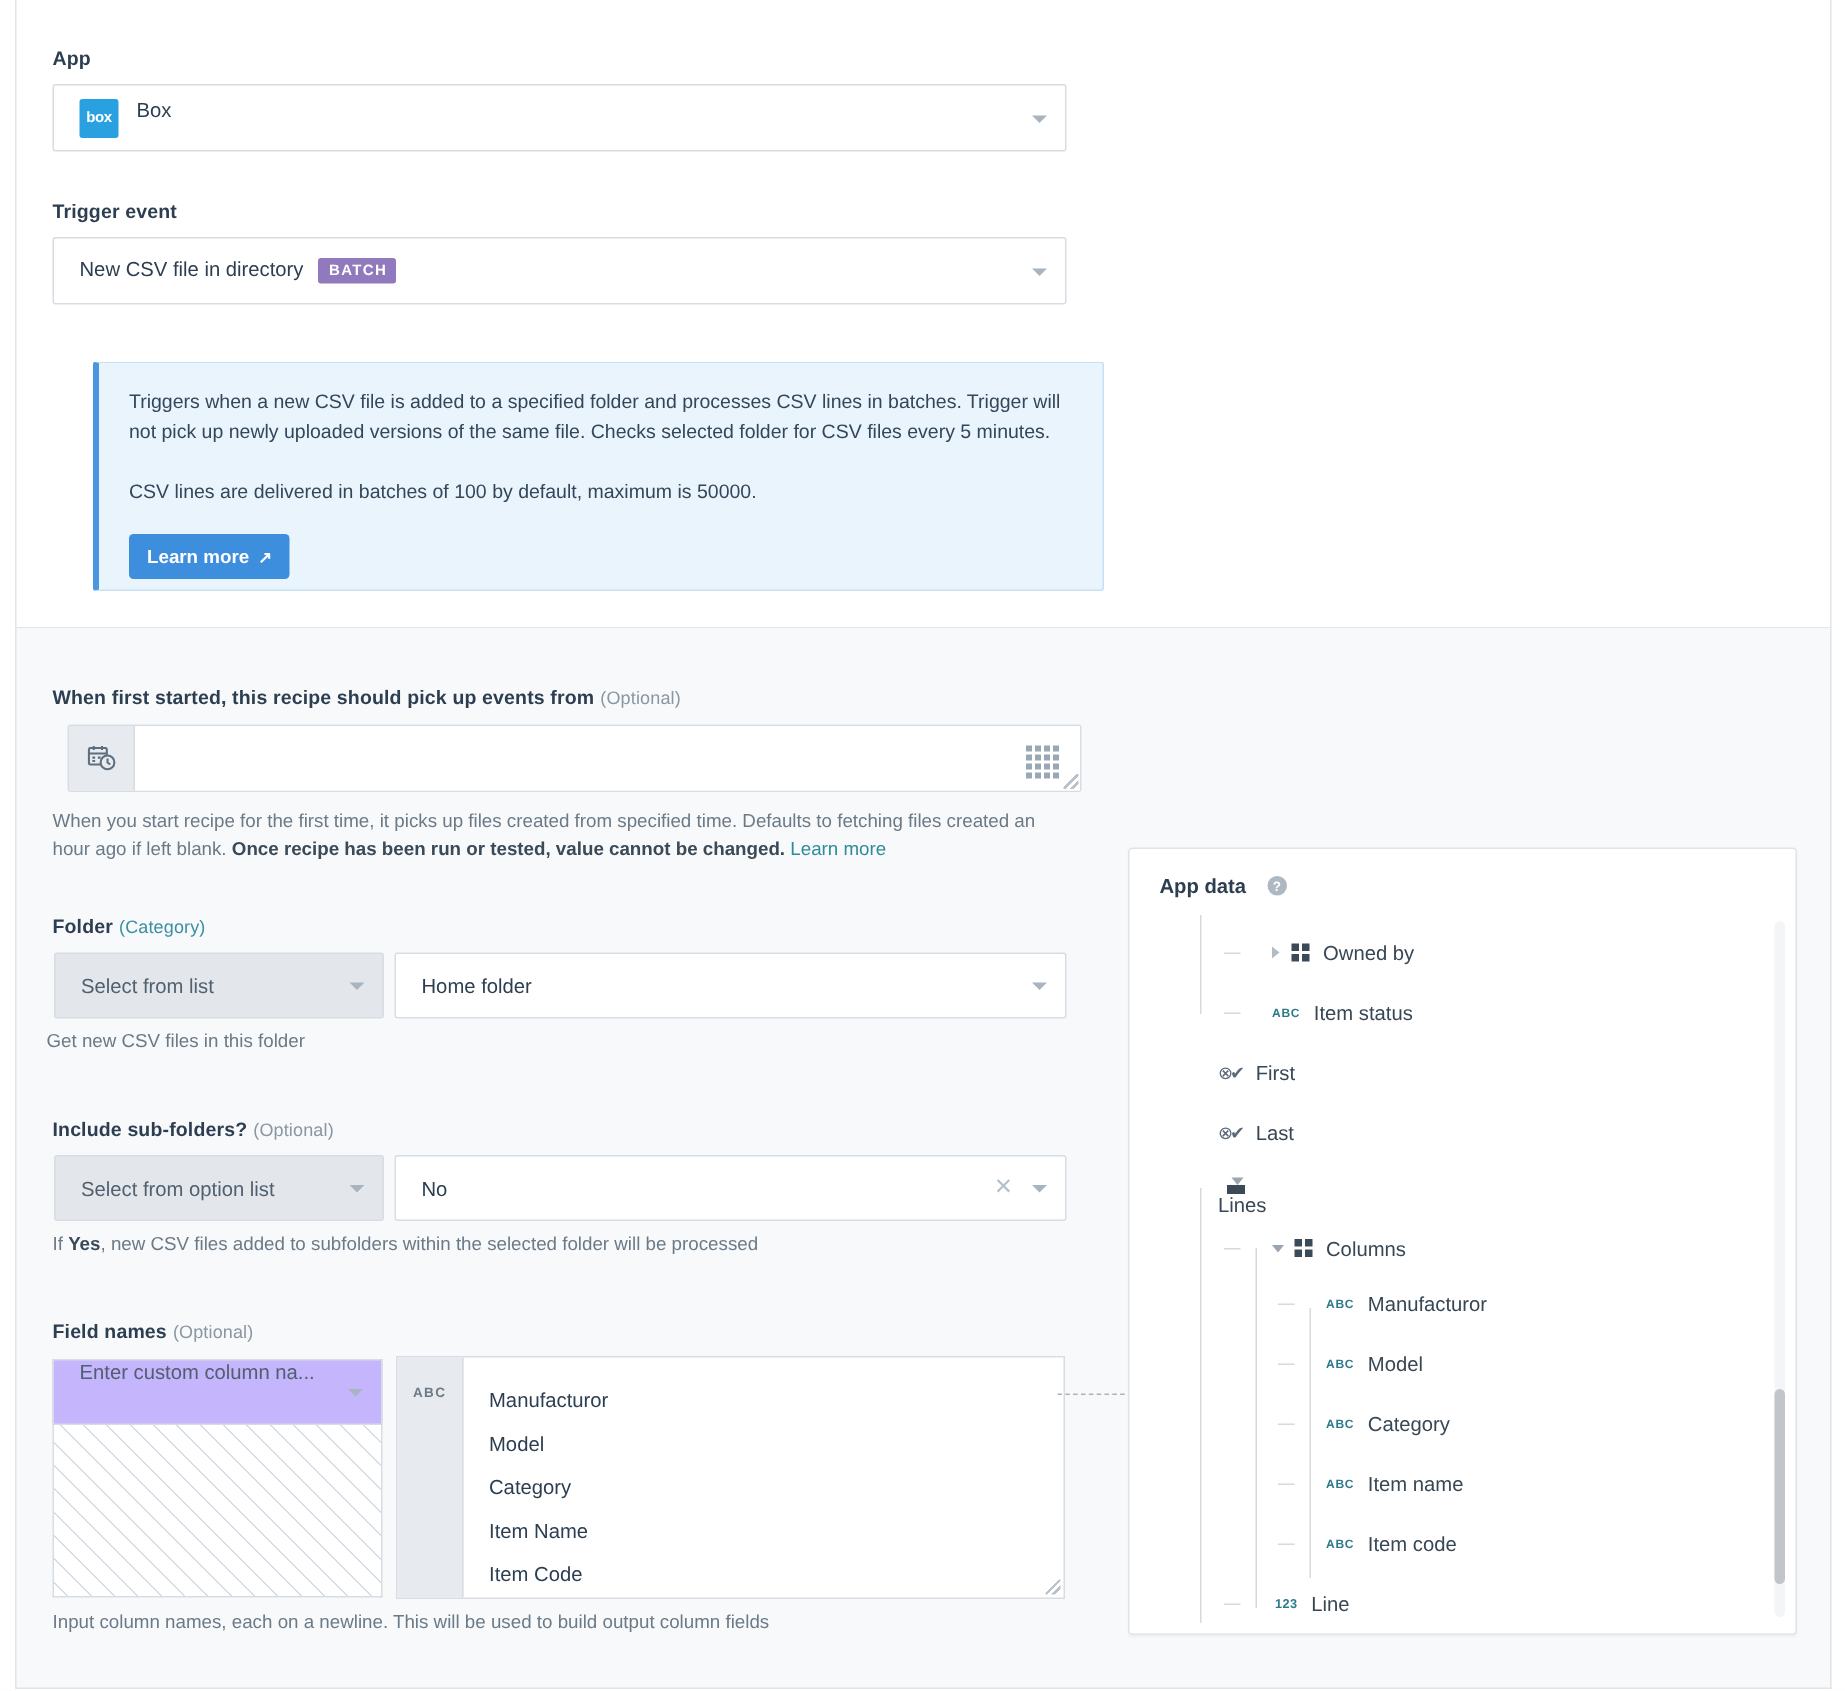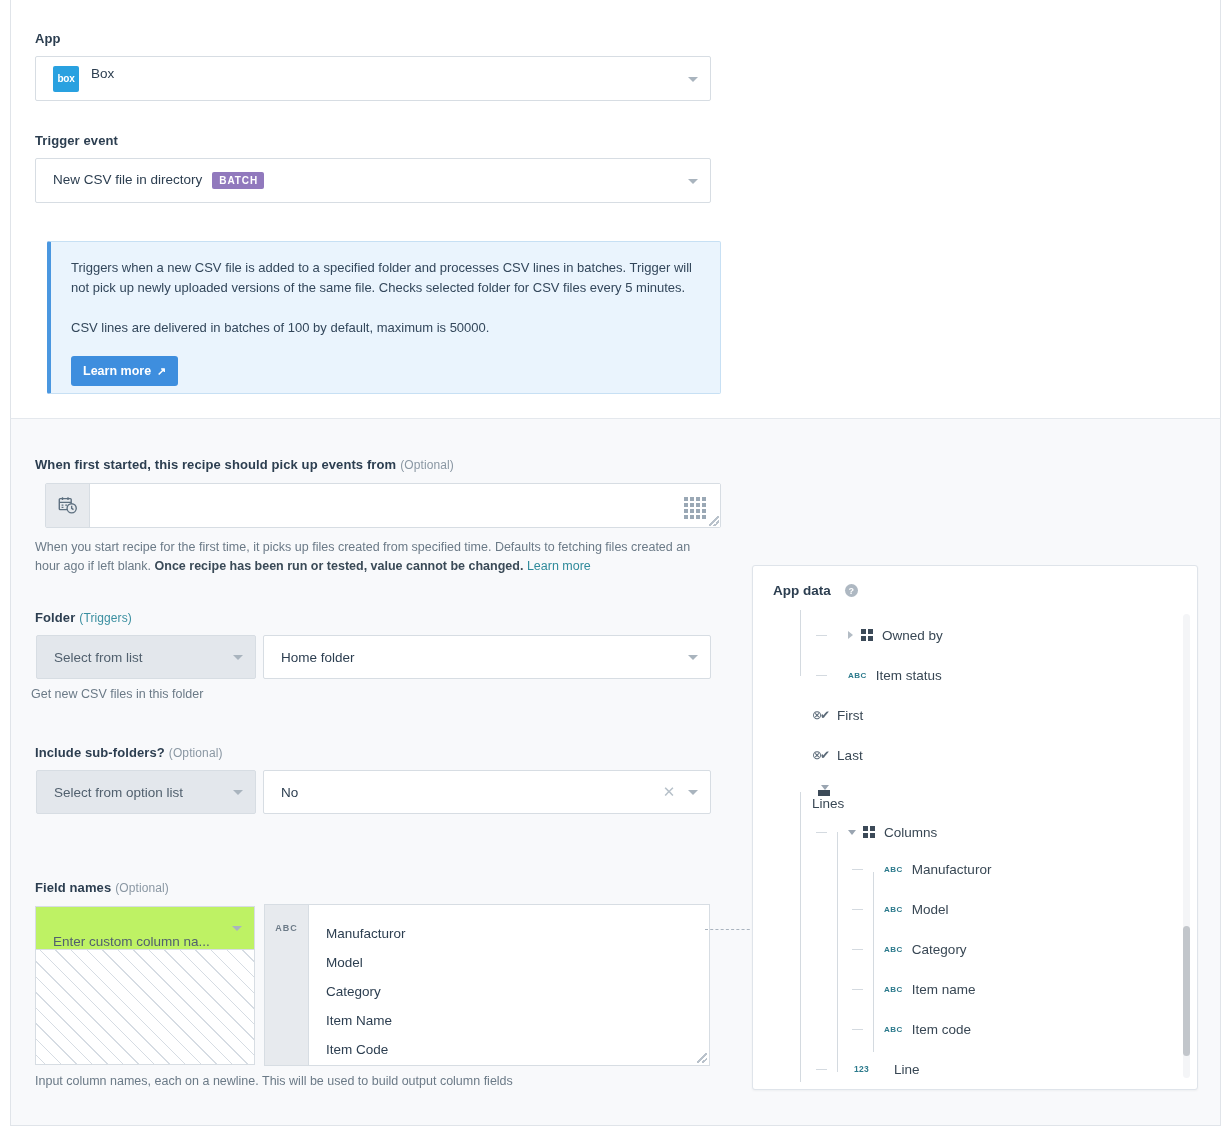--- a/index.html
+++ b/index.html
@@ -114,21 +114,21 @@
     font-weight: bold;
     letter-spacing: .9px;
     padding: 3px 6px 3px 7px;
     border-radius: 2px;
     vertical-align: middle;
   }
 
   
   .banner {
     position: absolute;
-    left: 36px; top: 241px;
+    left: 51px; top: 241px;
     width: 674px; height: 153px;
     background: #eaf4fd;
     border: 1px solid #c7e0f4;
     border-left: 4px solid #4a97e0;
     border-radius: 2px;
     padding: 16px 20px;
   }
   .banner p {
     margin: 0;
     font-size: 13px;
@@ -182,23 +182,23 @@
     background:
       linear-gradient(135deg, transparent 0 44%, #b9c2cb 44% 56%, transparent 56% 100%),
       linear-gradient(135deg, transparent 0 70%, #b9c2cb 70% 82%, transparent 82% 100%);
   }
 
   
   .fn-left-head {
     position: absolute;
     left: 35px; top: 906px;
     width: 220px; height: 44px;
-    background: #bef264;
+    background: #c4b5fd;
     border: 1px solid #d7dde3;
-    display: flex; align-items: flex-end;
+    display: flex; align-items: flex-start;
     font-size: 13.5px; color: #51606e;
   }
   .fn-left-head .txt { padding-left: 17px; }
   .hatch {
     position: absolute;
     left: 35px; top: 950px;
     width: 220px; height: 115px;
     border: 1px solid #d7dde3;
     border-top: none;
     background:
@@ -425,21 +425,21 @@
         </span>
         <span class="resize-h"></span>
       </div>
     </div>
 
     <div class="hint" style="left:24px; top:119px; width:680px;">
       <span>When you start recipe for the first time, it picks up files created from specified time. Defaults to fetching files created an hour ago if left blank. </span><b>Once recipe has been run or tested, value cannot be changed.</b> <a href="#">Learn more</a>
     </div>
 
     <div class="field-label" style="left:24px; top:191px;">
-      <span>Folder</span><span class="label-req">(Triggers)</span>
+      <span>Folder</span><span class="label-req">(Category)</span>
     </div>
     <div class="sel-grey" style="left:25px; top:216px; width:220px; height:44px;">
       <span class="txt">Select from list</span>
       <span class="caret"></span>
     </div>
     <div class="sel" style="left:252px; top:216px; width:448px; height:44px;">
       <span class="txt">Home folder</span>
       <span class="caret"></span>
     </div>
     <div class="hint" style="left:20px; top:266px;">Get new CSV files in this folder</div>
@@ -448,20 +448,23 @@
       <span>Include sub-folders?</span><span class="label-opt">(Optional)</span>
     </div>
     <div class="sel-grey" style="left:25px; top:351px; width:220px; height:44px;">
       <span class="txt">Select from option list</span>
       <span class="caret"></span>
     </div>
     <div class="sel" style="left:252px; top:351px; width:448px; height:44px;">
       <span class="txt">No</span>
       <span class="clear-x">✕</span>
       <span class="caret"></span>
+    </div>
+    <div class="hint" style="left:24px; top:401px;">
+      <span>If </span><b>Yes</b><span>, new CSV files added to subfolders within the selected folder will be processed</span>
     </div>
 
     <div class="field-label" style="left:24px; top:461px;">
       <span>Field names</span><span class="label-opt">(Optional)</span>
     </div>
     <div class="hint" style="left:24px; top:653px;">Input column names, each on a newline. This will be used to build output column fields</div>
   </div>
 
   <div class="fn-left-head">
     <span class="txt">Enter custom column na...</span>
@@ -565,21 +568,21 @@
           <span class="ico-abc">ABC</span>
           <span>Item name</span>
         </div>
         <div class="tline-h" style="left: 99px; top: 379px; width: 11px;"></div>
         <div class="tnode" style="left: 110px; top: 409px;">
           <span style="display: inline-block; width: 0px;"></span>
           <span class="ico-abc">ABC</span>
           <span>Item code</span>
         </div>
         <div class="tline-h" style="left: 99px; top: 419px; width: 11px;"></div>
-        <div class="tnode" style="left: 64px; top: 449px; gap: 16px;">
+        <div class="tnode" style="left: 76px; top: 449px;">
           <span style="display: inline-block; width: 0px;"></span>
           <span class="ico-num">123</span>
           <span>Line</span>
         </div>
         <div class="tline-h" style="left: 63px; top: 459px; width: 11px;"></div>
       </div>
 
     <div class="sb-track"></div>
     <div class="sb-thumb"></div>
   </div>

